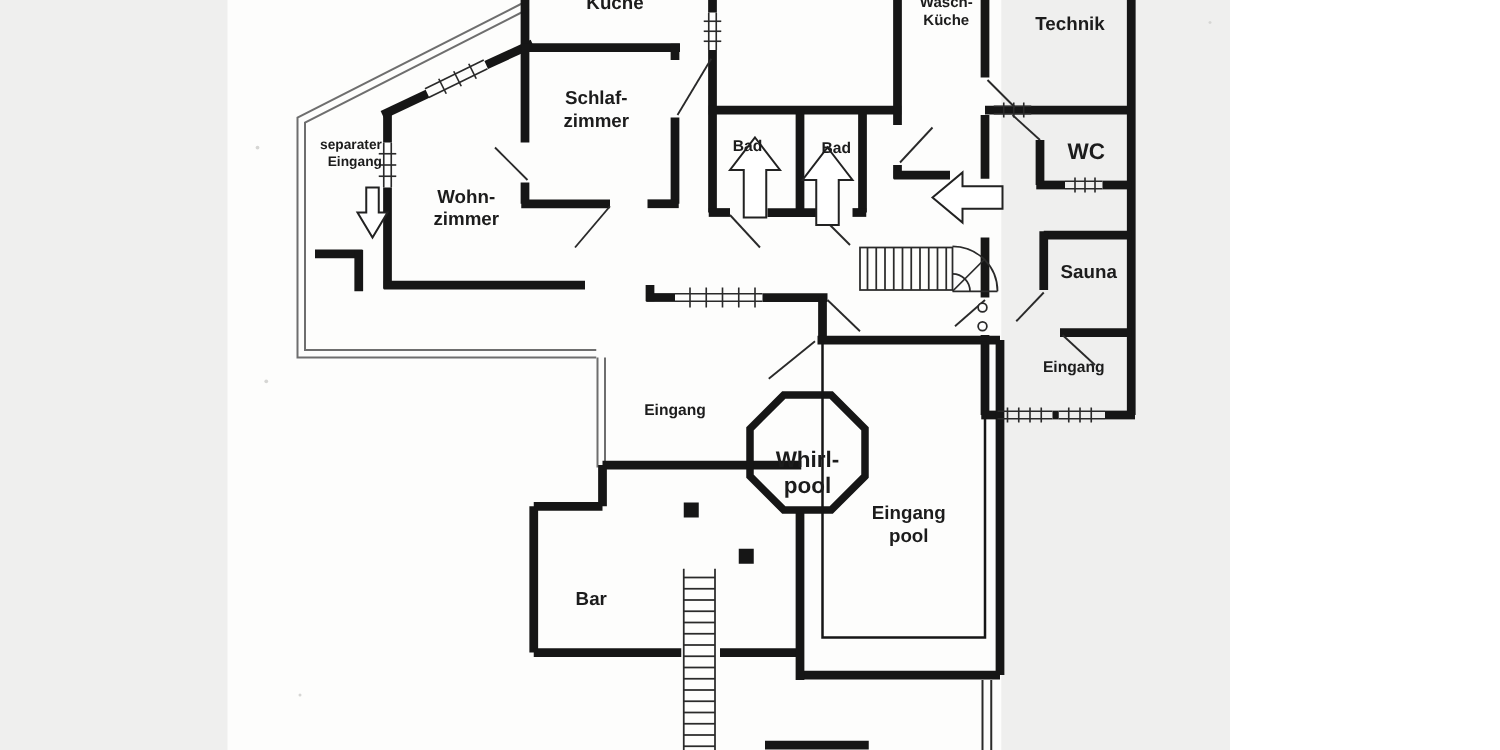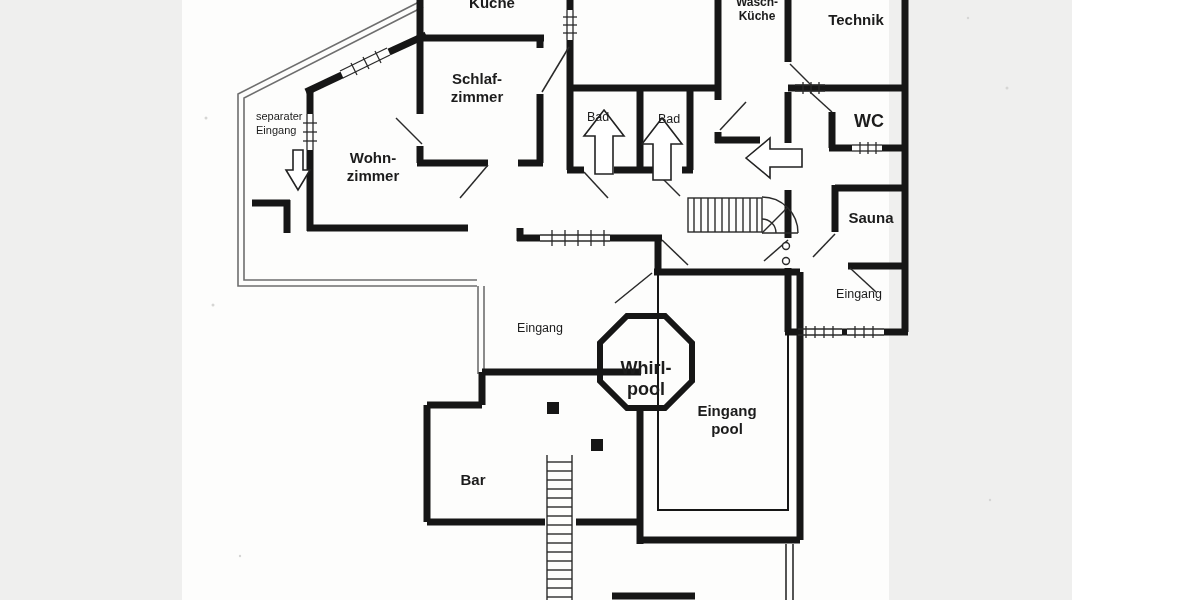--- a/index.html
+++ b/index.html
@@ -1,28 +1,28 @@
 <!DOCTYPE html>
 <html><head>
 <meta charset="utf-8">
 <style>
   html,body{margin:0;padding:0;background:#ffffff;}
-  .canvas{position:relative;width:1072px;height:600px;background:#fdfdfc;overflow:hidden;
+  .canvas{position:relative;width:984px;height:600px;background:#fdfdfc;overflow:hidden;
           font-family:"Liberation Sans","DejaVu Sans",sans-serif;}
   .margin{position:absolute;top:0;height:600px;background:#efefee;}
   .margin.left{left:0;width:182px;}
   .margin.right{right:0;width:183px;}
   svg.plan{position:absolute;left:0;top:0;}
   .lbl{position:absolute;transform:translate(-50%,-50%);white-space:pre-line;text-align:center;
        color:#1c1c1c;line-height:1.18;}
   .lbl.big{font-size:15px;font-weight:bold;}
   .lbl.med{font-size:18px;font-weight:bold;}
-  .lbl.sm{font-size:12.5px;font-weight:normal;}
+  .lbl.sm{font-size:12.5px;font-weight:bold;}
   .lbl.xs{font-size:12px;font-weight:bold;}
-  .lbl.note{font-size:11px;font-weight:normal;transform:none;text-align:left;line-height:1.25;}
+  .lbl.note{font-size:11px;font-weight:bold;transform:none;text-align:right;line-height:1.25;}
 </style>
 </head>
 <body>
 
 <div class="canvas">
 
   <div class="margin left"></div>
   <div class="margin right"></div>
 
   <svg class="plan" width="1200" height="600" viewBox="0 0 1200 600">

